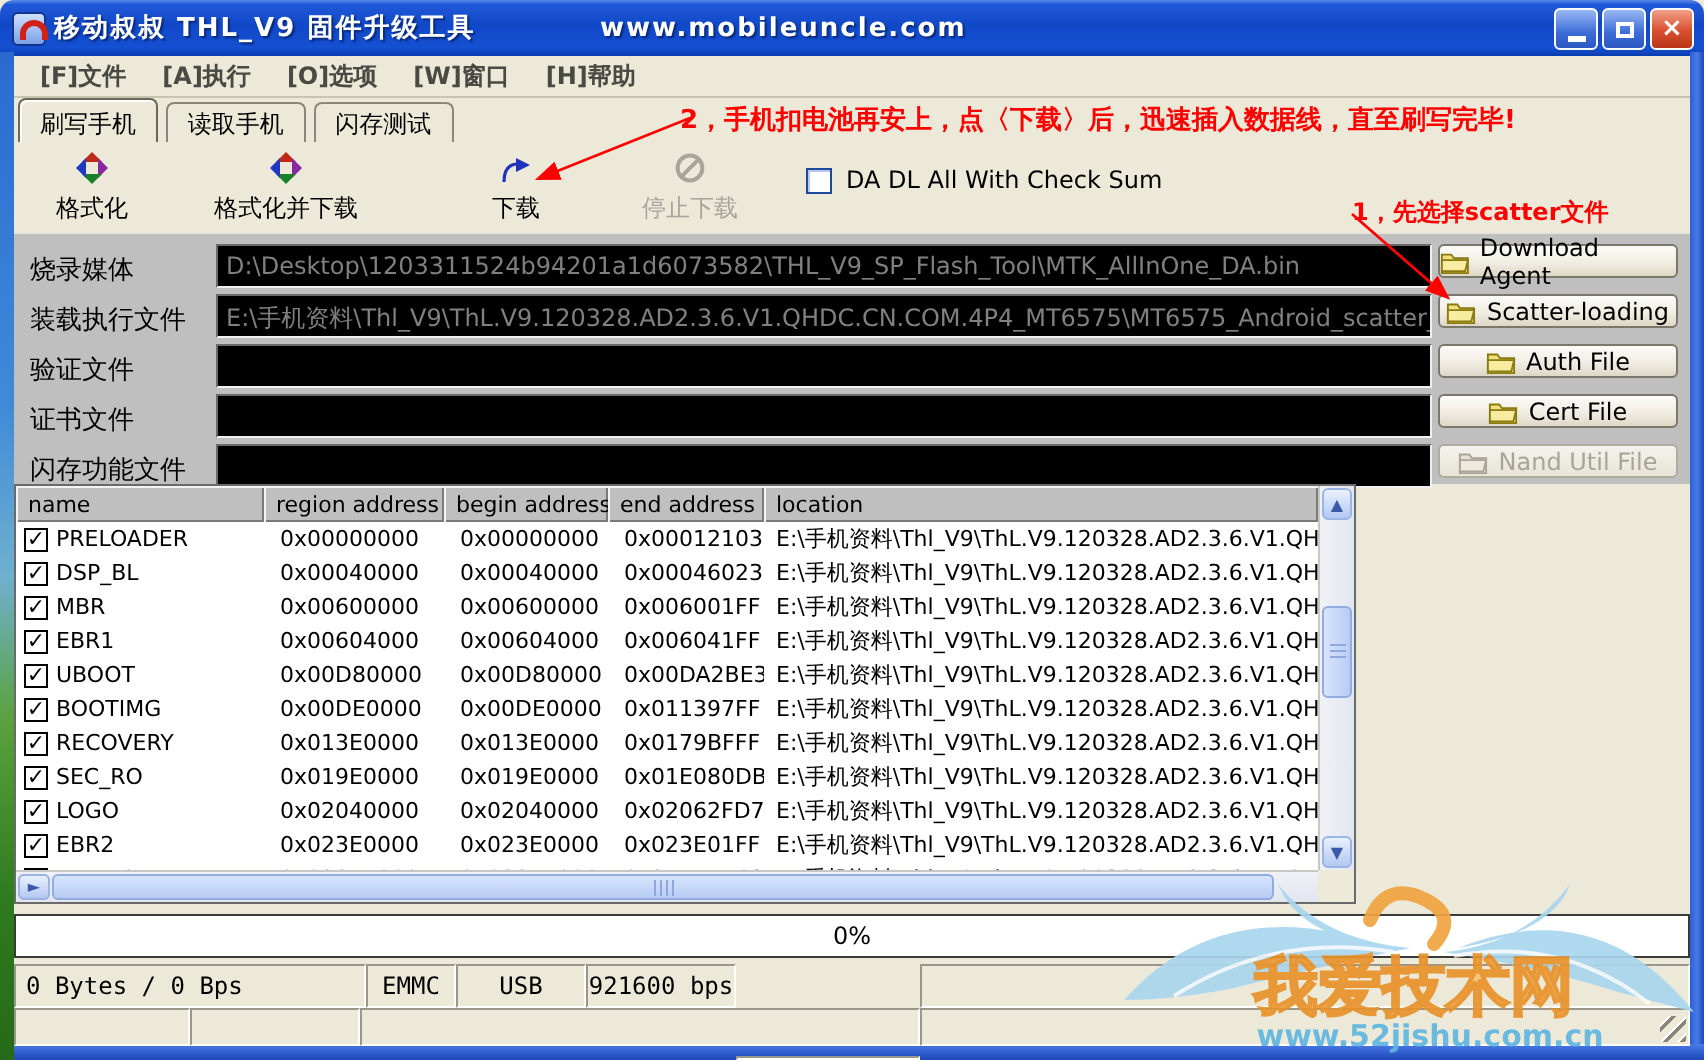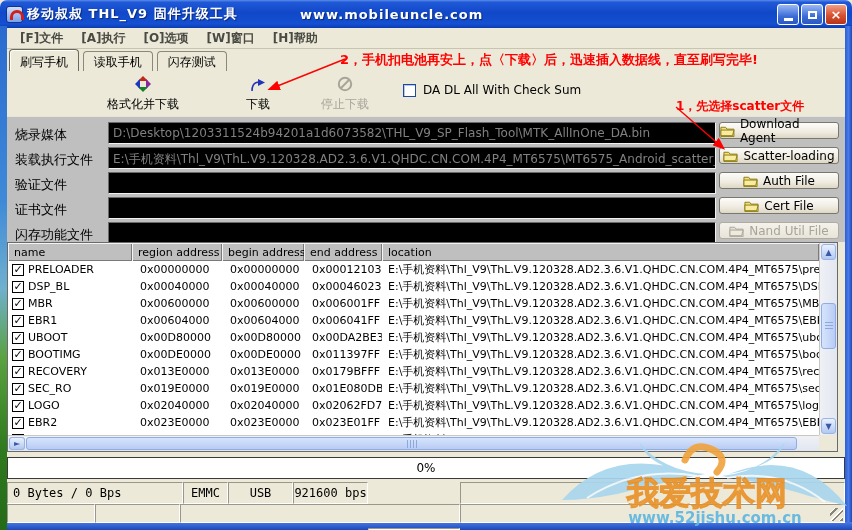--- a/index.html
+++ b/index.html
@@ -69,21 +69,21 @@
   .f-label { position:absolute; left:8px; top:5px; font-size:13px; color:#000; white-space:nowrap; }
   .f-field { position:absolute; left:101px; top:1px; width:608px; height:22px; background:#000000;
     border:1px solid #6a6a6a; border-bottom-color:#f0f0f0; border-right-color:#f0f0f0;
     font-size:12px; color:#808080; padding:3px 4px; white-space:nowrap; overflow:hidden; }
   .f-btn { position:absolute; left:712px; top:1px; width:120px; height:17px; border-radius:3px;
     border:1px solid #7a786a; background:linear-gradient(#fdfcfa,#efebe0 60%,#ddd7c6);
     display:flex; align-items:center; justify-content:center; gap:5px; font-size:12px; color:#000; }
   .f-btn.disabled { color:#a8a49a; background:linear-gradient(#f4f2ec,#e8e4d8); border-color:#b0ada0; }
 
   
-  .ptable { position:absolute; top:242px; left:7px; width:831px; height:210px;
+  .ptable { position:absolute; top:242px; left:7px; width:671px; height:210px;
     border:1px solid #6a6a6a; background:#fff; }
   .phead { position:absolute; top:0; left:0; right:18px; height:18px; background:#BFBFBF;
     display:grid; grid-template-columns:124px 90px 82px 78px 1fr; font-size:11px; }
   .phead .hcell { display:flex; align-items:center; padding-left:6px;
     box-shadow:inset 1px 1px 0 #f4f4f4, inset -1px -1px 0 #7a7a7a; white-space:nowrap; overflow:hidden; }
   .pbody { position:absolute; top:18px; left:0; right:18px; bottom:16px; overflow:hidden; background:#fff; }
   .prow { display:grid; grid-template-columns:124px 90px 82px 78px 1fr; height:17px;
     align-items:center; font-size:11px; white-space:nowrap; }
   .prow .c { overflow:hidden; }
   .c-name { display:flex; align-items:center; gap:4px; padding-left:4px; }
@@ -167,20 +167,31 @@
     <span class="menu-item">[H]帮助</span>
   </div>
 
   <div class="tabstrip">
     <span class="tab active">刷写手机</span>
     <span class="tab">读取手机</span>
     <span class="tab">闪存测试</span>
   </div>
 
   <div class="toolbar">
+    <div class="tb-btn" style="left:8px;width:62px;">
+      <span class="ticon">
+        <svg width="16" height="16" viewBox="0 0 16 16">
+          <polygon points="8,0 13,5 3,5" fill="#C02818"></polygon>
+          <polygon points="16,8 11,13 11,3" fill="#8828A0"></polygon>
+          <polygon points="8,16 3,11 13,11" fill="#188028"></polygon>
+          <polygon points="0,8 5,3 5,13" fill="#2038C0"></polygon>
+        </svg>
+      </span>
+      <span>格式化</span>
+    </div>
     <div class="tb-btn" style="left:88px;width:96px;">
       <span class="ticon">
         <svg width="16" height="16" viewBox="0 0 16 16">
           <polygon points="8,0 13,5 3,5" fill="#C02818"></polygon>
           <polygon points="16,8 11,13 11,3" fill="#8828A0"></polygon>
           <polygon points="8,16 3,11 13,11" fill="#188028"></polygon>
           <polygon points="0,8 5,3 5,13" fill="#2038C0"></polygon>
         </svg>
       </span>
       <span>格式化并下载</span>

